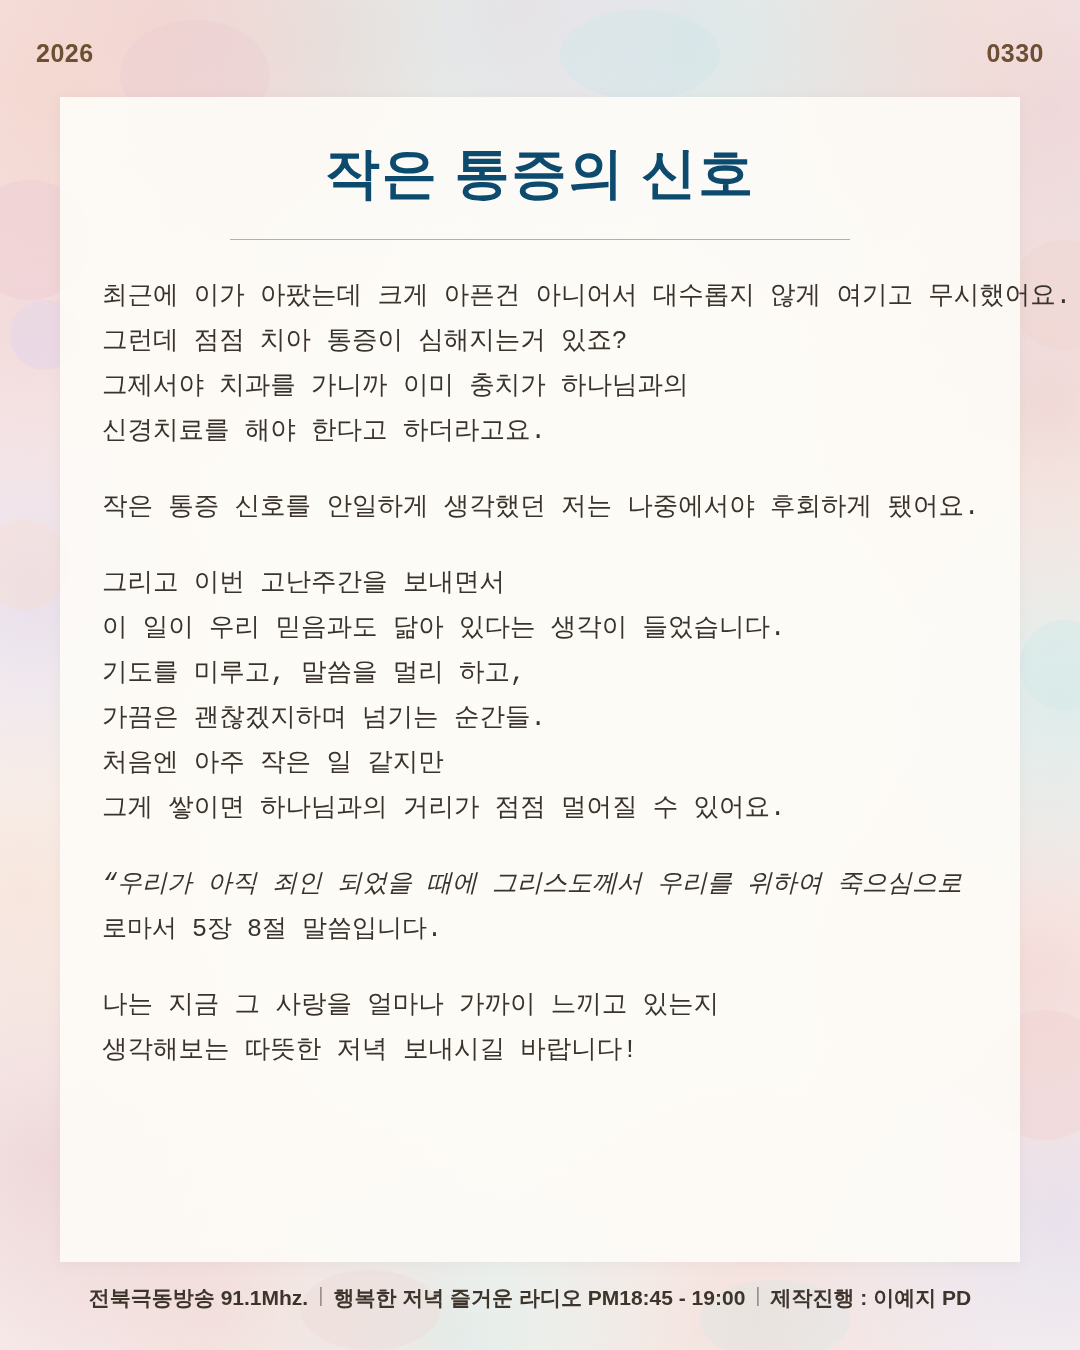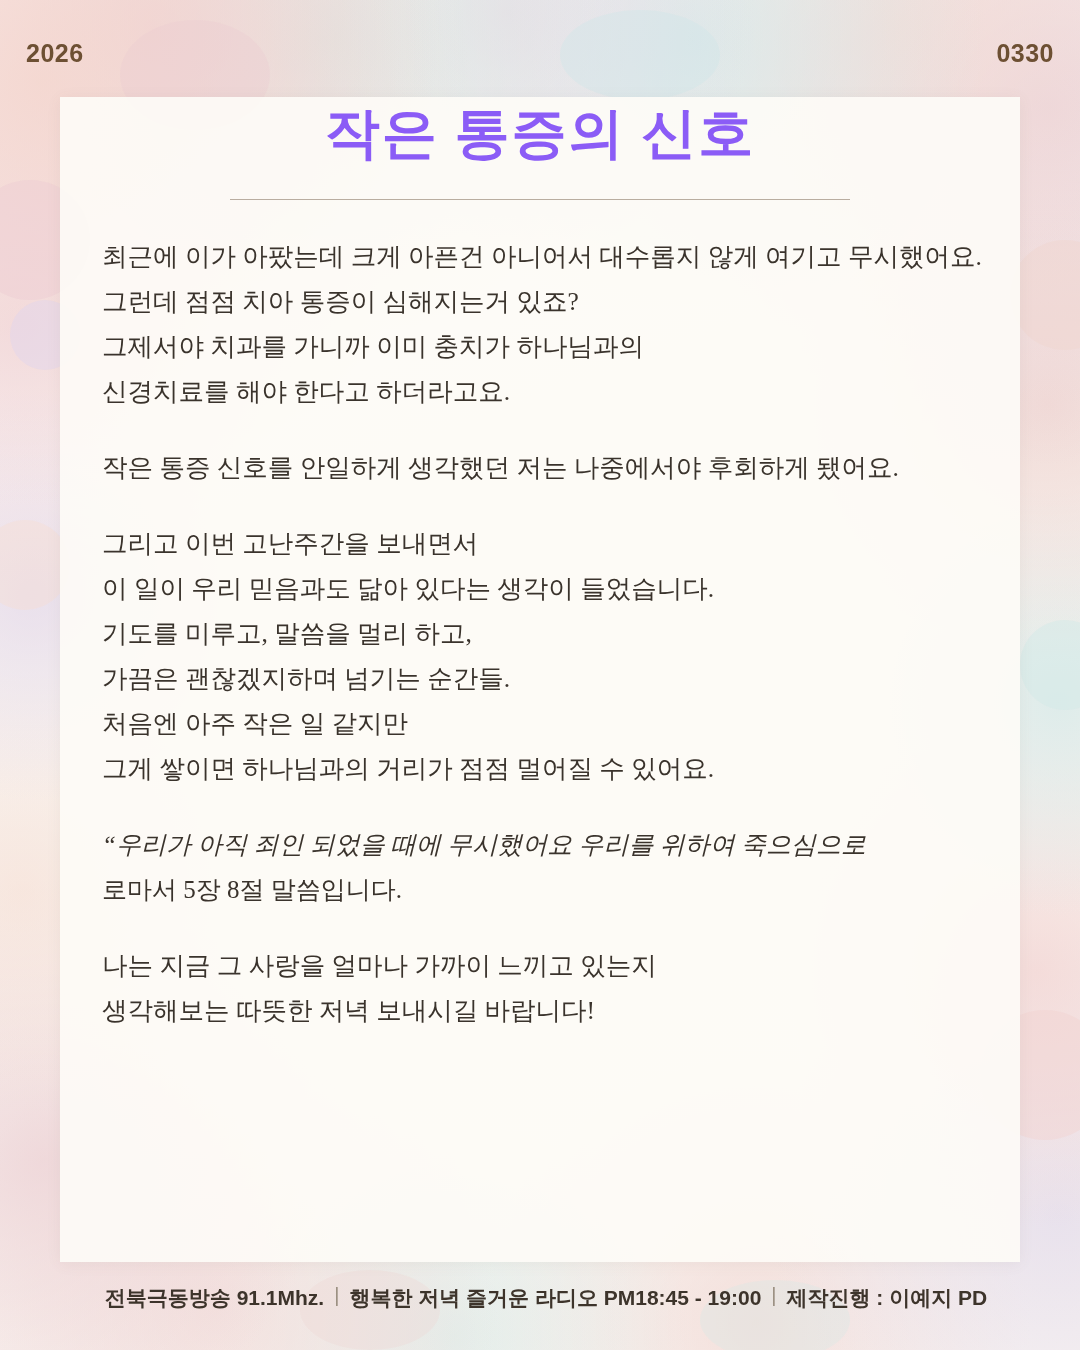--- a/index.html
+++ b/index.html
@@ -46,21 +46,21 @@
     border-radius: 50%;
     pointer-events: none;
   }
 
   .header {
     position: absolute;
     top: 33px;
     left: 0;
     width: 1080px;
     height: 40px;
-    padding: 0 26px;
+    padding: 0 36px;
     box-sizing: border-box;
     display: flex;
     justify-content: space-between;
     align-items: center;
   }
   .header-year, .header-date {
     font-family: "Liberation Sans", sans-serif;
     font-size: 25px;
     font-weight: bold;
     color: #6d5033;
@@ -74,46 +74,47 @@
     width: 960px;
     height: 1165px;
     background: rgba(253, 251, 246, 0.93);
     box-shadow: 0 2px 14px rgba(120, 100, 85, 0.07);
     box-sizing: border-box;
     padding: 0;
   }
 
   .title {
     margin: 0;
+    padding-top: 40px;
     text-align: center;
     font-family: "Liberation Serif", serif;
     font-size: 55px;
     font-weight: bold;
     letter-spacing: 2px;
-    color: #8b5cf6;
+    color: #0c4a6e;
   }
 
   .title-rule {
     width: 620px;
     height: 1px;
     background: #b9ada0;
     margin: 28px auto 0 auto;
   }
 
   .body {
     padding: 34px 42px 0 42px;
   }
 
   .para {
     margin: 0 0 31px 0;
   }
   .para:last-child { margin-bottom: 0; }
 
   .line {
-    font-family: Liberation Serif, serif;
+    font-family: Liberation Mono, monospace;
     font-size: 25.5px;
     line-height: 45px;
     color: #3a332c;
     white-space: pre;
   }
 
   .quote .line {
     font-style: italic;
     font-size: 25px;
     color: #3a332c;
@@ -123,21 +124,20 @@
   }
 
   .footer {
     position: absolute;
     left: 0;
     bottom: 38px;
     width: 1060px;
     display: flex;
     justify-content: center;
     gap: 10px;
-    margin-left: 16px;
   }
   .footer-text {
     font-family: "Liberation Sans", sans-serif;
     font-size: 21px;
     font-weight: bold;
     color: #3d342b;
   }
   .footer-sep {
     font-size: 20px;
     color: #9a8e80;
@@ -184,21 +184,21 @@
       <div class="para">
         <div class="line">그리고 이번 고난주간을 보내면서</div>
         <div class="line">이 일이 우리 믿음과도 닮아 있다는 생각이 들었습니다.</div>
         <div class="line">기도를 미루고, 말씀을 멀리 하고,</div>
         <div class="line">가끔은 괜찮겠지하며 넘기는 순간들.</div>
         <div class="line">처음엔 아주 작은 일 같지만</div>
         <div class="line">그게 쌓이면 하나님과의 거리가 점점 멀어질 수 있어요.</div>
       </div>
 
       <div class="para quote">
-        <div class="line">“우리가 아직 죄인 되었을 때에 무시했어요 우리를 위하여 죽으심으로</div>
+        <div class="line">“우리가 아직 죄인 되었을 때에 그리스도께서 우리를 위하여 죽으심으로</div>
         <div class="line ref">로마서 5장 8절 말씀입니다.</div>
       </div>
 
       <div class="para">
         <div class="line">나는 지금 그 사랑을 얼마나 가까이 느끼고 있는지</div>
         <div class="line">생각해보는 따뜻한 저녁 보내시길 바랍니다!</div>
       </div>
 
     </div>
   </div>

